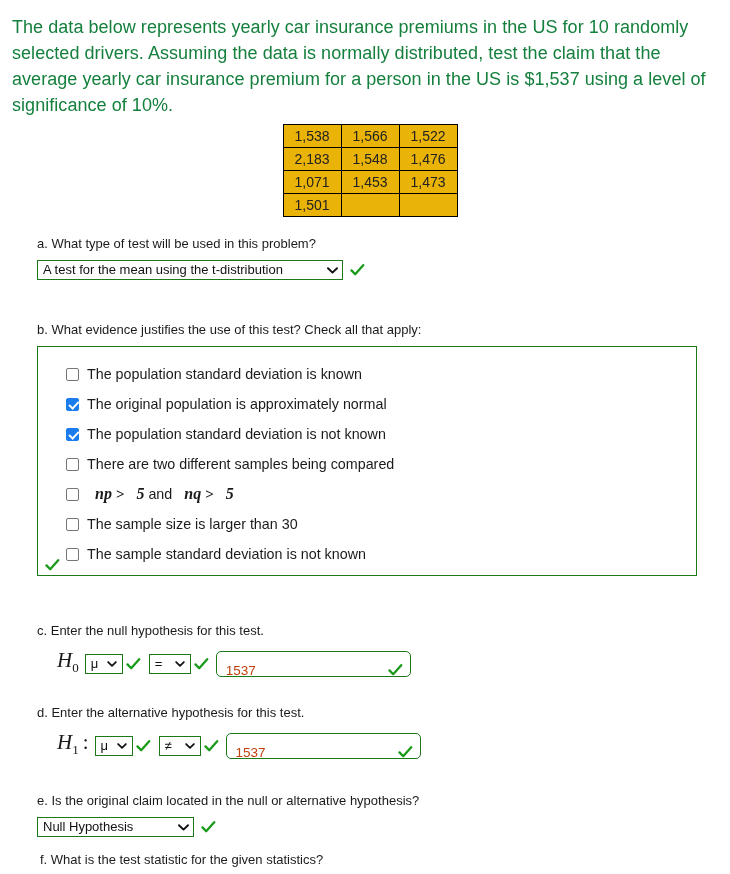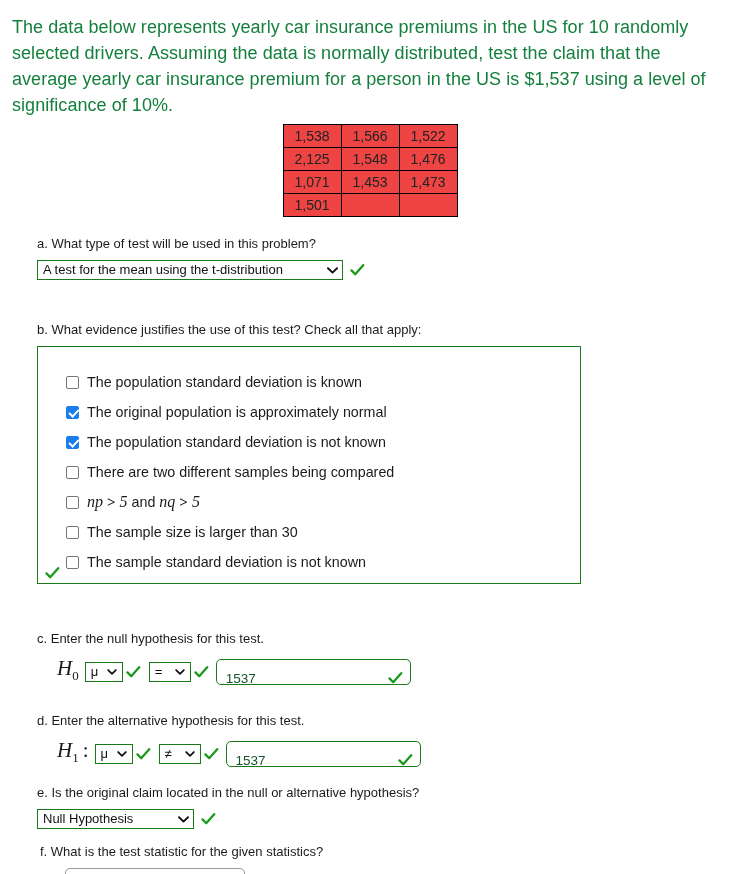--- a/index.html
+++ b/index.html
@@ -34,21 +34,21 @@
     margin-top: 6px;
     margin-bottom: 6px;
   }
   table.data {
     border-collapse: collapse;
     background: #eeeefa;
     margin-left: 10px;
   }
   table.data td {
     border: 1px solid #000000;
-    background: #ef4444;
+    background: #eab308;
     width: 58px;
     height: 22px;
     text-align: center;
     font-size: 14px;
     color: #222;
     padding: 1px 6px;
     line-height: 20px;
   }
 
   
@@ -103,22 +103,22 @@
     vertical-align: middle;
     margin-left: 3px;
     line-height: 0;
   }
 
   
   .cbox {
     border: 1.6px solid #1a7a1a;
     margin-left: 25px;
     margin-top: 4px;
-    width: 544px;
-    padding: 20px 0 6px 0;
+    width: 660px;
+    padding: 12px 0 6px 0;
     position: relative;
   }
   .cb-row {
     display: flex;
     align-items: center;
     padding: 0 0 0 28px;
     height: 30px;
   }
   .cb {
     width: 13px;
@@ -146,22 +146,23 @@
     transform: rotate(43deg);
   }
   .cb-label {
     font-size: 14.3px;
     color: #1b1b1b;
     line-height: 20px;
   }
   .cb-label .math {
     font-family: "Liberation Serif", serif;
     font-style: italic;
-    font-weight: 400;
+    font-weight: 700;
     font-size: 16px;
+    margin-left: 8px;
   }
   .cb-label .mathop {
     font-family: "Liberation Serif", serif;
     font-weight: 700;
     font-size: 15px;
     font-style: normal;
   }
   .cbox-check {
     position: absolute;
     left: 7px;
@@ -193,21 +194,21 @@
   .valbox {
     border: 1.6px solid #1a7a1a;
     border-radius: 5px;
     height: 26px;
     display: flex;
     align-items: center;
     justify-content: space-between;
     padding: 12px 7px 0 9px;
     background: #fff;
     font-size: 13.5px;
-    color: #14532d;
+    color: #c2410c;
     margin-left: 7px;
   }
   .valbox.w1 { width: 195px; }
   .valbox.w2 { width: 195px; }
 
   
   .plainbox {
     border: 1px solid #999999;
     border-radius: 5px;
     height: 27px;
@@ -231,21 +232,21 @@
 
   <div class="table-wrap">
     <table class="data">
       <tbody>
         <tr>
           <td>1,538</td>
           <td>1,566</td>
           <td>1,522</td>
         </tr>
         <tr>
-          <td>2,125</td>
+          <td>2,183</td>
           <td>1,548</td>
           <td>1,476</td>
         </tr>
         <tr>
           <td>1,071</td>
           <td>1,453</td>
           <td>1,473</td>
         </tr>
         <tr>
           <td>1,501</td>
@@ -401,21 +402,21 @@
         <span>1537</span>
         <span class="check" style="margin:0;">
           <svg width="15" height="14" viewBox="0 0 15 14">
               <path d="M1.5 7.4 L5.2 11.2 L13.2 2.2" stroke="#1a9a1a" stroke-width="2.3" fill="none" stroke-linecap="round" stroke-linejoin="round"></path>
             </svg>
         </span>
       </span>
     </div>
   </div>
 
-  <div class="q" style="margin-top:12px;">
+  <div class="q" style="margin-top:28px;">
     <div class="q-label">e. Is the original claim located in the null or alternative hypothesis?</div>
     <span class="sel sel-e">
       <span class="sel-text">Null Hypothesis</span>
       <span class="caret">
         <svg width="11" height="7" viewBox="0 0 11 7">
             <path d="M1 1.2 L5.5 5.6 L10 1.2" stroke="#111" stroke-width="1.9" fill="none" stroke-linecap="round" stroke-linejoin="round"></path>
           </svg>
       </span>
     </span>
     <span class="check">

